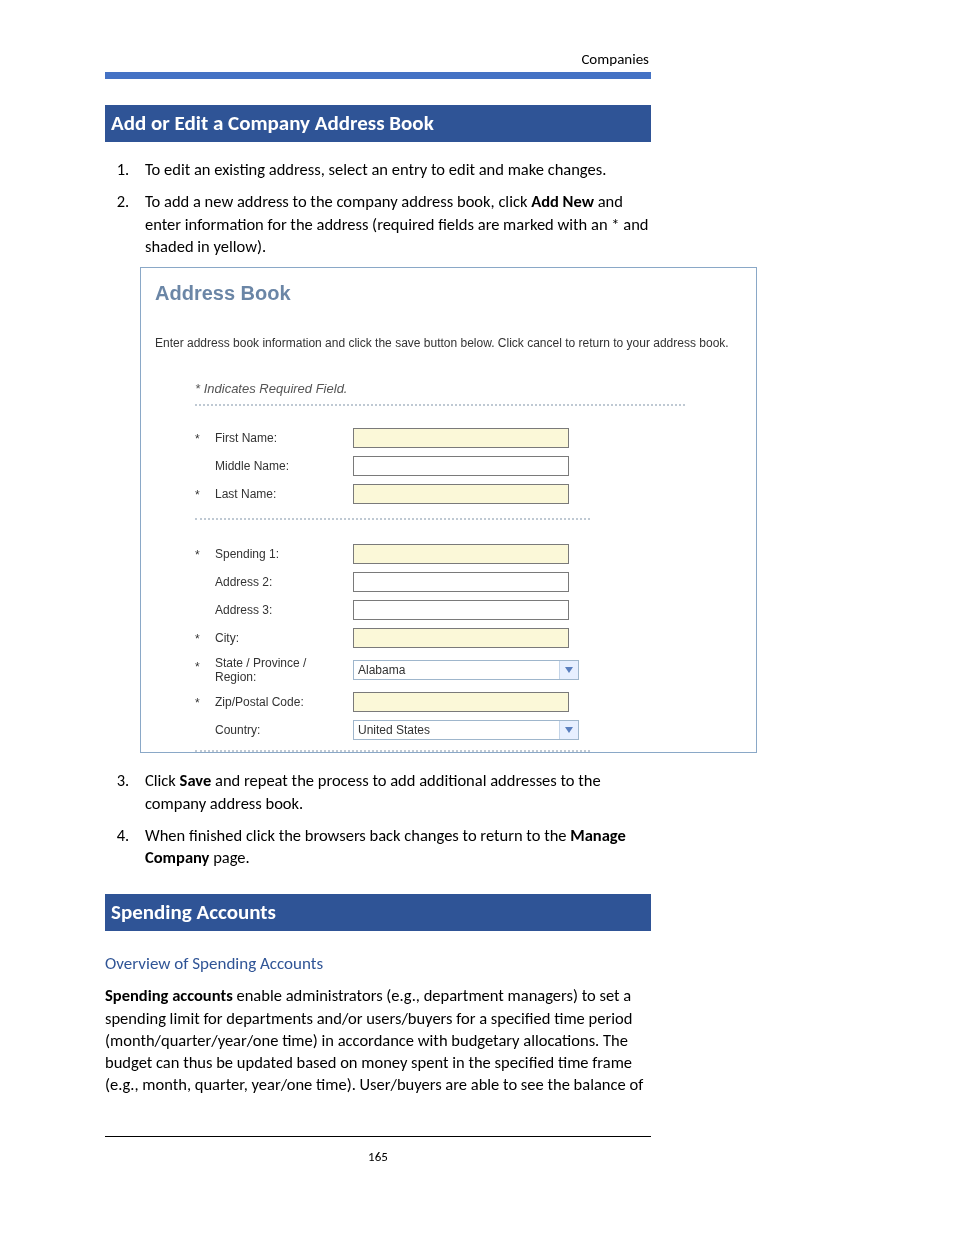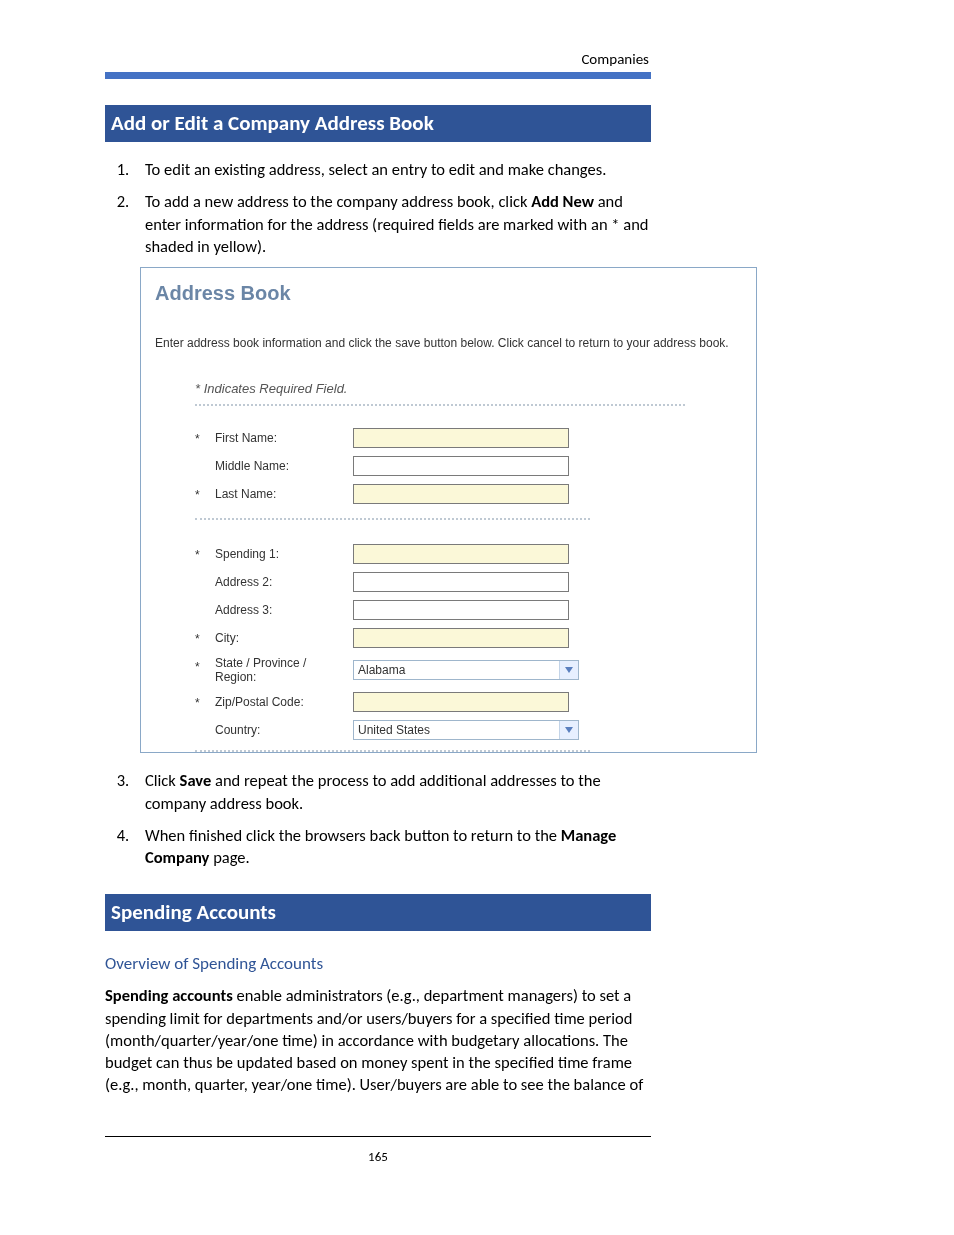--- a/index.html
+++ b/index.html
@@ -289,21 +289,21 @@
     <div style="height:6px;"></div>
     <hr class="dotted-sep short" style="margin-bottom:0;">
   </div>
 
   <div class="body-text">
     <ol start="3">
       <li>
         <span>Click </span><b>Save</b><span> and repeat the process to add additional addresses to the company address book.</span>
       </li>
       <li>
-        <span>When finished click the browsers back button to return to the </span><b>Manage Company</b><span> page.</span>
+        <span>When finished click the browsers back changes to return to the </span><b>Manage Company</b><span> page.</span>
       </li>
     </ol>
   </div>
 
   <div class="section-bar">Spending Accounts</div>
 
   <div class="sub-head">Overview of Spending Accounts</div>
 
   <div class="para">
     <b>Spending accounts</b><span> enable administrators (e.g., department managers) to set a spending limit for departments and/or users/buyers for a specified time period (month/quarter/year/one time) in accordance with budgetary allocations. The budget can thus be updated based on money spent in the specified time frame (e.g., month, quarter, year/one time). User/buyers are able to see the balance of</span>

